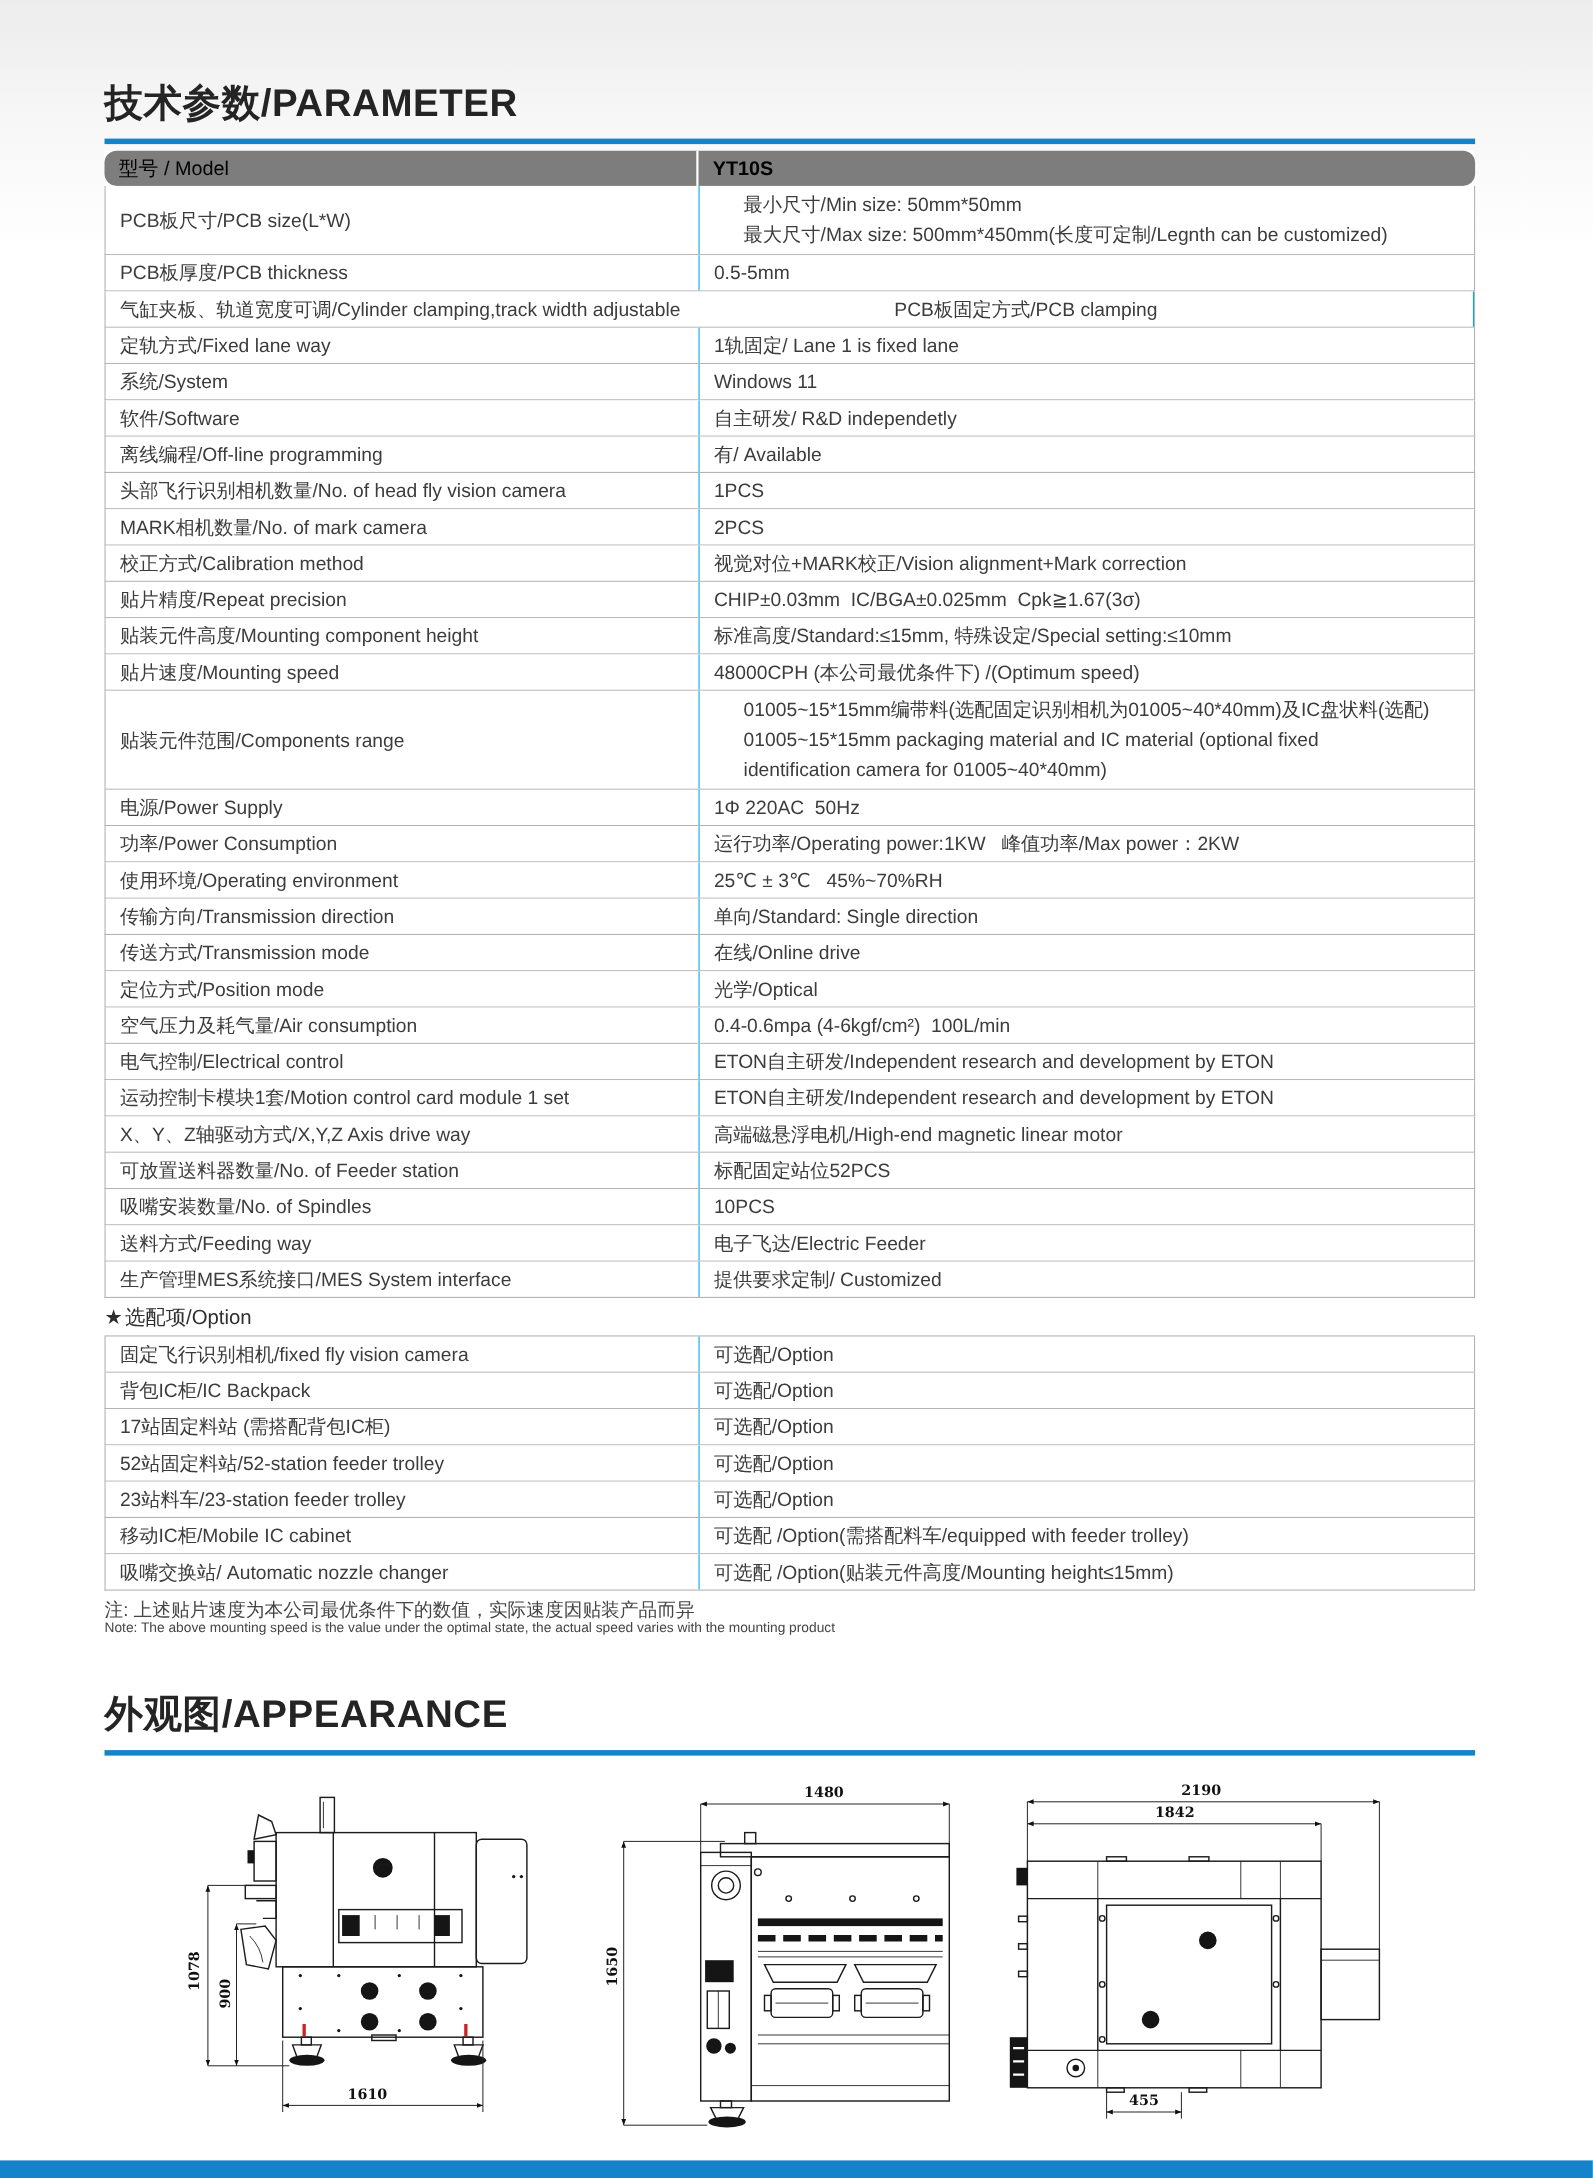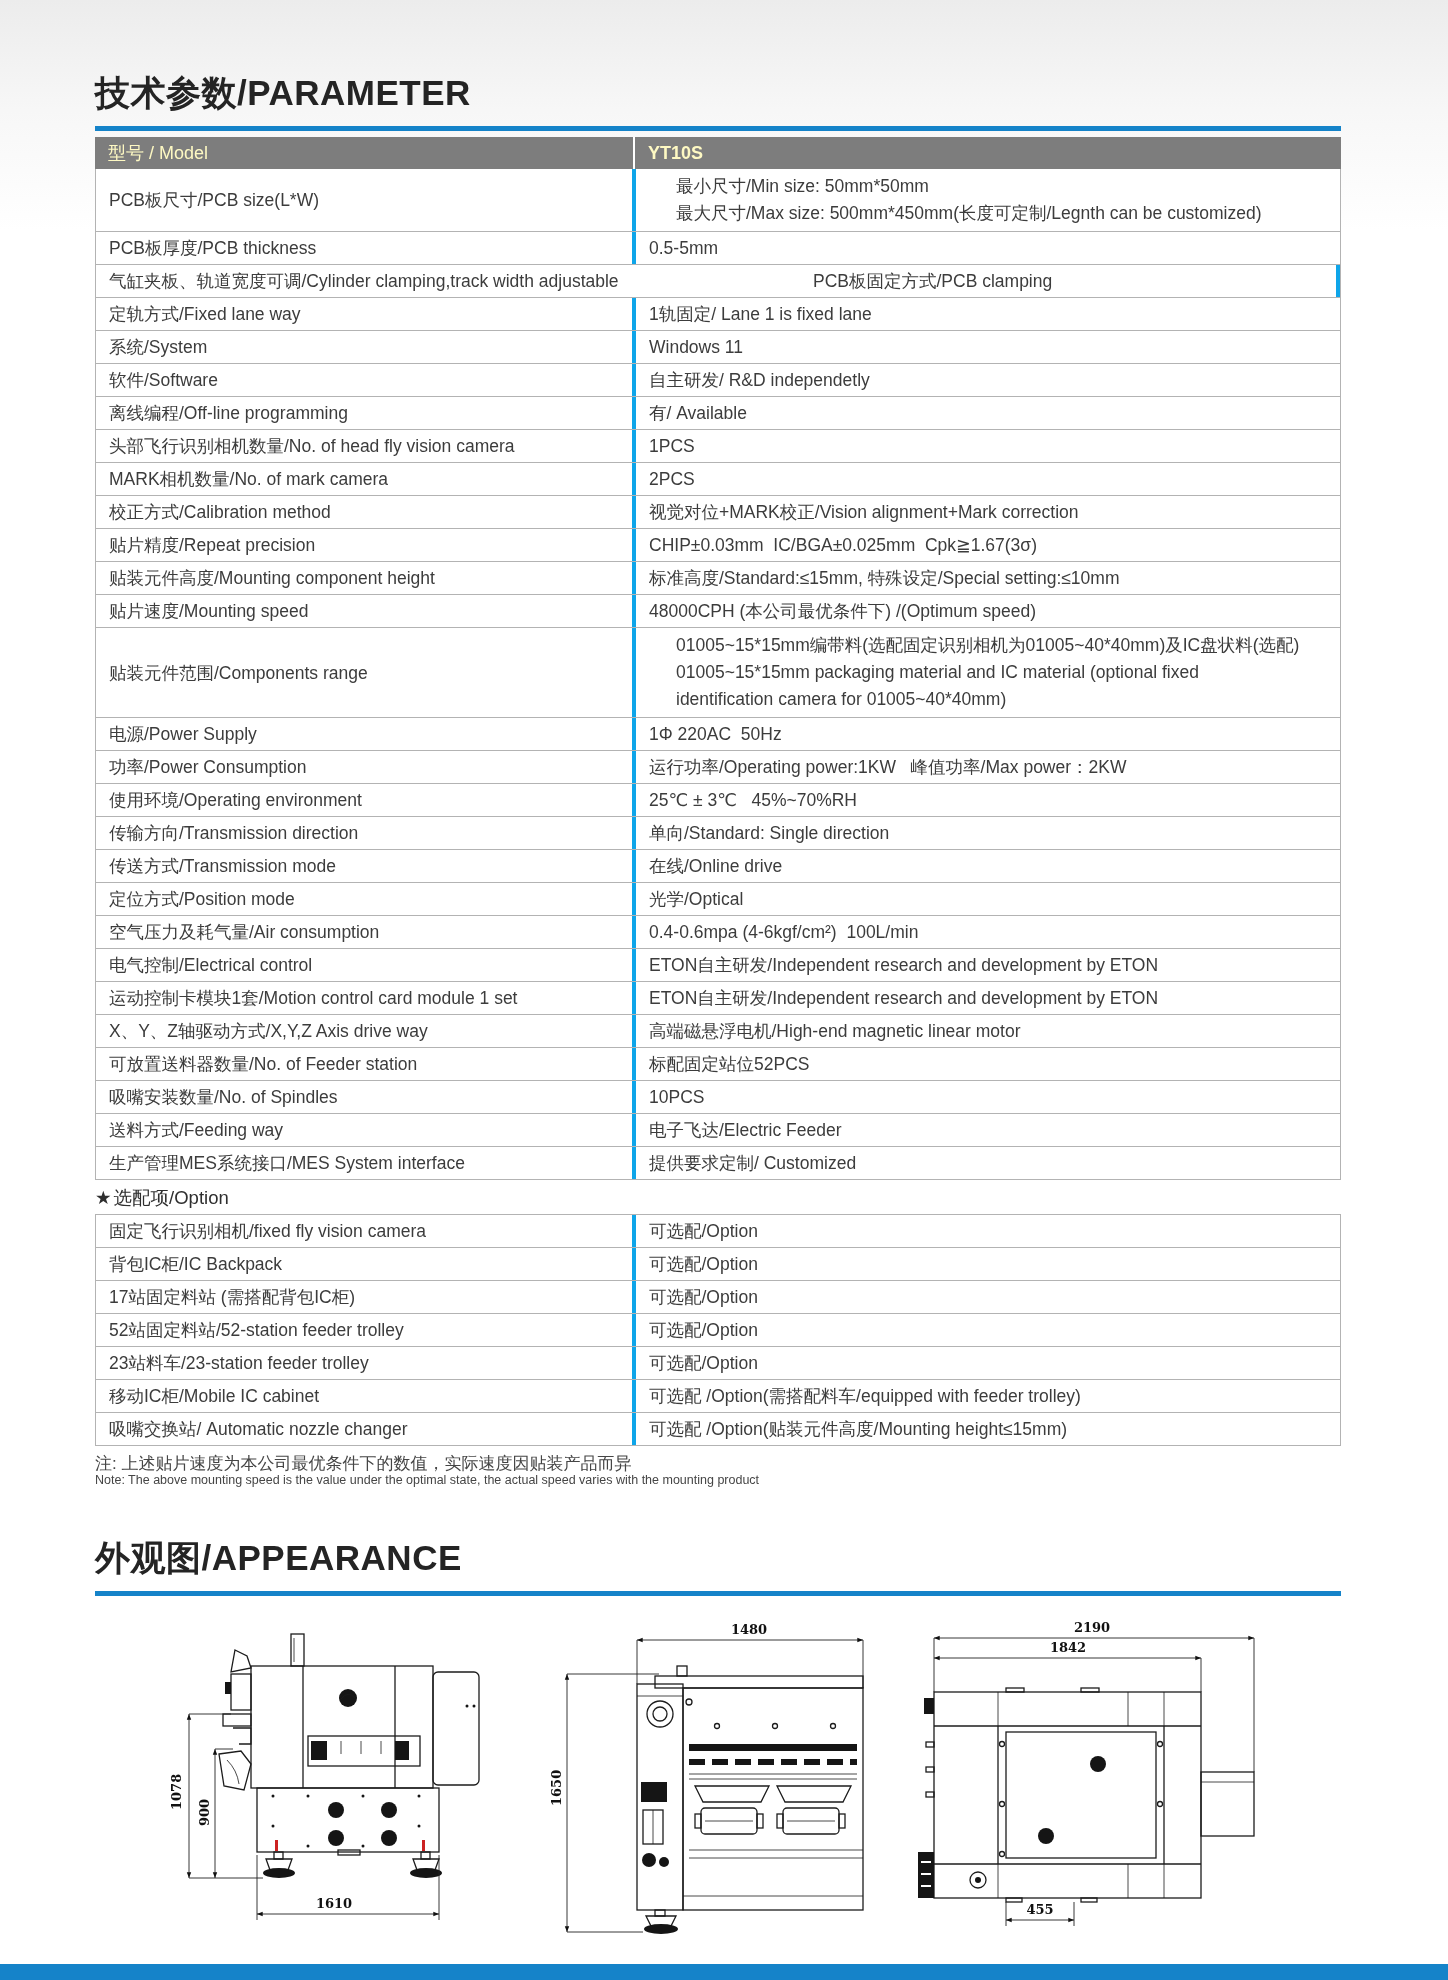--- a/index.html
+++ b/index.html
@@ -12,31 +12,31 @@
   .content{position:absolute;left:95px;top:0;width:1246px;}
   .section-title{
     font-size:35px;font-weight:bold;color:#242424;margin:0;letter-spacing:.5px;
     font-family:"Liberation Sans","DejaVu Sans",sans-serif;
   }
   .param-title{padding-top:70px;}
   .appearance-title{margin-top:46px;}
   .accent{height:5px;background:var(--accent,#1487cb);margin-top:9px;}
   
   .spec-table{width:100%;margin-top:6px;background:#fff;}
-  .thead{display:flex;background:var(--header-gray,#7d7d7d);color:#fef9c3;}
+  .thead{display:flex;background:var(--header-gray,#7d7d7d);color:#000000;border-radius:11px;}
   .th{box-sizing:border-box;font-size:18px;padding:5px 6px 5px 13px;line-height:22px;}
   .th.label{width:540px;border-right:2px solid #fff;}
   .th.value{flex:1;font-weight:bold;}
   .tr{display:flex;border:solid #b3b3b3;border-width:0 1px 1px 1px;background:#fff;}
   .tr:first-child{border-top:1px solid #b3b3b3;}
   .thead + .tr{border-top:none;}
   .td{box-sizing:border-box;font-size:17.5px;color:#3c3c3c;
       padding:4px 6px 4px 13px;line-height:24px;
       display:flex;flex-direction:column;justify-content:center;}
-  .td.label{width:540px;border-right:4px solid #0ea5e9;}
+  .td.label{width:540px;border-right:1px solid #0ea5e9;}
   .td.value{flex:1;}
   .vline{white-space:nowrap;}
   .tr.multi .vline{line-height:27px;margin-left:27px;}
   
   .option-header{font-size:18.5px;color:#2e2e2e;padding:7px 0 5px 0;line-height:22px;}
   .option-header .star{margin-right:2px;}
   
   .notes{margin-top:9px;}
   .note-cn{font-size:17px;color:#454545;line-height:17px;}
   .note-en{font-size:12.5px;color:#454545;line-height:17px;}

